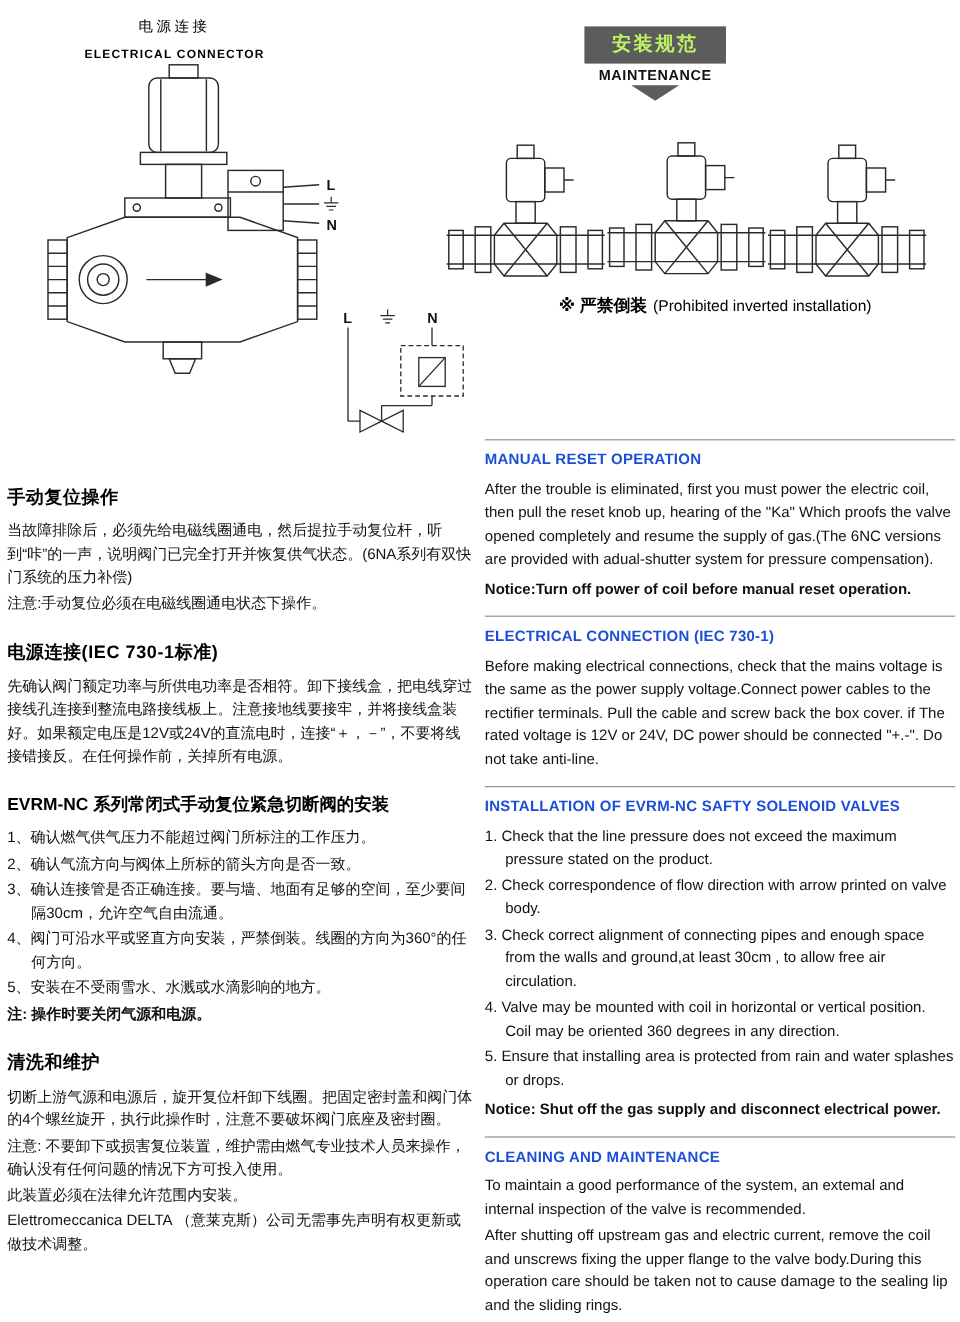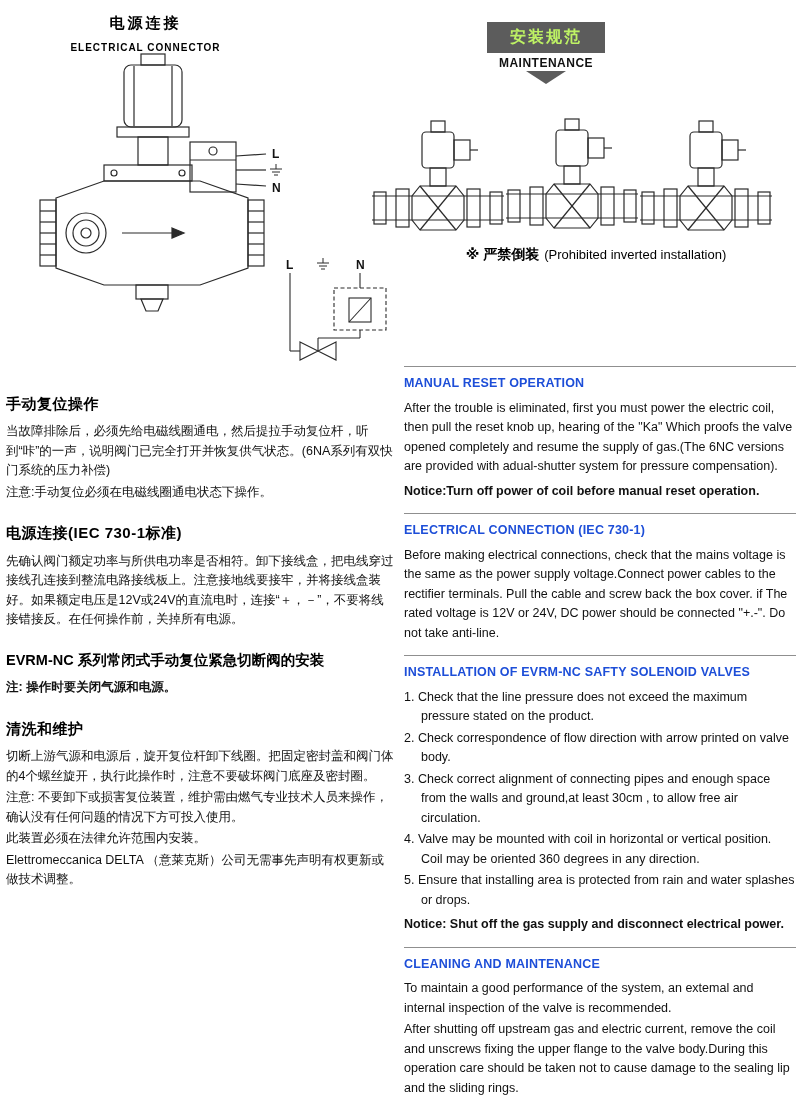--- a/index.html
+++ b/index.html
@@ -3,21 +3,21 @@
 <meta charset="utf-8">
 <style>
   * { margin:0; padding:0; box-sizing:border-box; }
   html,body { background:#fff; }
   body { font-family:"Liberation Sans","DejaVu Sans",sans-serif; color:#000; }
   .page { position:relative; width:800px; height:1102px; background:#fff; overflow:hidden; }
   .abs { position:absolute; }
 
   
   .tl-title { left:58px; top:14px; width:175px; text-align:center; }
-  .tl-title .cn { font-size:15px; font-weight:bold; letter-spacing:3px; }
+  .tl-title .cn { font-size:12px; font-weight:normal; letter-spacing:3px; }
   .tl-title .en { font-size:10px; font-weight:bold; letter-spacing:1px; margin-top:9px; }
 
   
   .fig { position:absolute; }
   .fig-valve  { left:22px;  top:52px;  width:270px; height:312px; }
   .fig-wiring { left:278px; top:256px; width:124px; height:118px; }
   .svg-t { font-family:"Liberation Sans",sans-serif; font-size:12px; fill:#111; font-weight:bold; }
 
   
   .banner-box { left:487px; top:22px; width:118px; height:31px; background:#5c5c5c; color:#bef264;
@@ -29,21 +29,21 @@
   .prohibited { left:404px; top:246px; width:384px; text-align:center; font-size:13px; }
   .prohibited .cn { font-weight:bold; font-size:14px; }
   .prohibited .en { margin-left:5px; }
 
   
   .col { position:absolute; font-size:12.5px; line-height:1.56; color:#111; }
   .col-left  { left:6px;   top:392px; width:388px; }
   .col-right { left:404px; top:366px; width:392px; }
 
   .col-left h2 { font-size:15px; margin:19px 0 7px; letter-spacing:0.5px; color:#000; }
-  .col-left h2.first { margin-top:0; }
+  .col-left h2.first { margin-top:11px; }
   .col-left h2.evrm  { font-size:14.5px; letter-spacing:0; }
   .col-left p  { margin:0 0 2px; }
   .mt8 { margin-top:8px; }
   .li  { padding-left:20px; text-indent:-20px; margin-bottom:2px; }
   .bold { font-weight:bold; }
   .footer1 { margin-top:15px; }
   .footer2 { margin-top:4px; }
 
   .r-sec { border-top:1px solid #8f8f8f; padding:7px 0 10px; }
   .r-sec h3 { font-size:12.5px; margin-bottom:5px; letter-spacing:0.2px; color:#1d4ed8; }
@@ -178,20 +178,27 @@
 
   <div class="col col-left">
     <h2 class="first">手动复位操作</h2>
     <p>当故障排除后，必须先给电磁线圈通电，然后提拉手动复位杆，听到“咔”的一声，说明阀门已完全打开并恢复供气状态。(6NA系列有双快门系统的压力补偿)</p>
     <p class="mt8">注意:手动复位必须在电磁线圈通电状态下操作。</p>
 
     <h2>电源连接(IEC 730-1标准)</h2>
     <p>先确认阀门额定功率与所供电功率是否相符。卸下接线盒，把电线穿过接线孔连接到整流电路接线板上。注意接地线要接牢，并将接线盒装好。如果额定电压是12V或24V的直流电时，连接“＋，－”，不要将线接错接反。在任何操作前，关掉所有电源。</p>
 
     <h2 class="evrm">EVRM-NC 系列常闭式手动复位紧急切断阀的安装</h2>
+    <div>
+      <p class="li">1、确认燃气供气压力不能超过阀门所标注的工作压力。</p>
+      <p class="li">2、确认气流方向与阀体上所标的箭头方向是否一致。</p>
+      <p class="li">3、确认连接管是否正确连接。要与墙、地面有足够的空间，至少要间隔30cm，允许空气自由流通。</p>
+      <p class="li">4、阀门可沿水平或竖直方向安装，严禁倒装。线圈的方向为360°的任何方向。</p>
+      <p class="li">5、安装在不受雨雪水、水溅或水滴影响的地方。</p>
+    </div>
     <p class="bold mt8">注: 操作时要关闭气源和电源。</p>
 
     <h2>清洗和维护</h2>
     <p>切断上游气源和电源后，旋开复位杆卸下线圈。把固定密封盖和阀门体的4个螺丝旋开，执行此操作时，注意不要破坏阀门底座及密封圈。</p>
     <p class="mt8">注意: 不要卸下或损害复位装置，维护需由燃气专业技术人员来操作，确认没有任何问题的情况下方可投入使用。</p>
 
     <p class="footer1">此装置必须在法律允许范围内安装。</p>
     <p class="footer2">Elettromeccanica DELTA （意莱克斯）公司无需事先声明有权更新或做技术调整。</p>
   </div>
 

